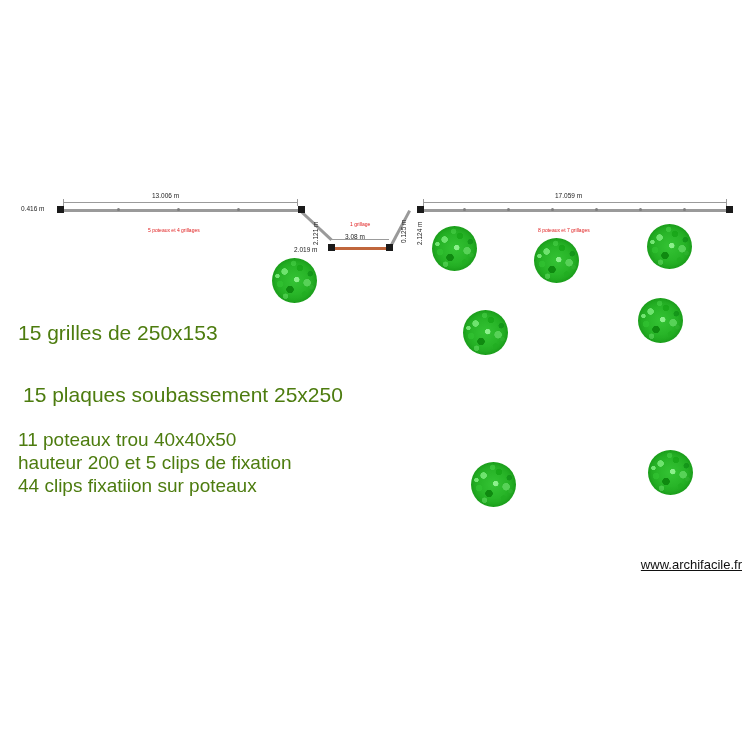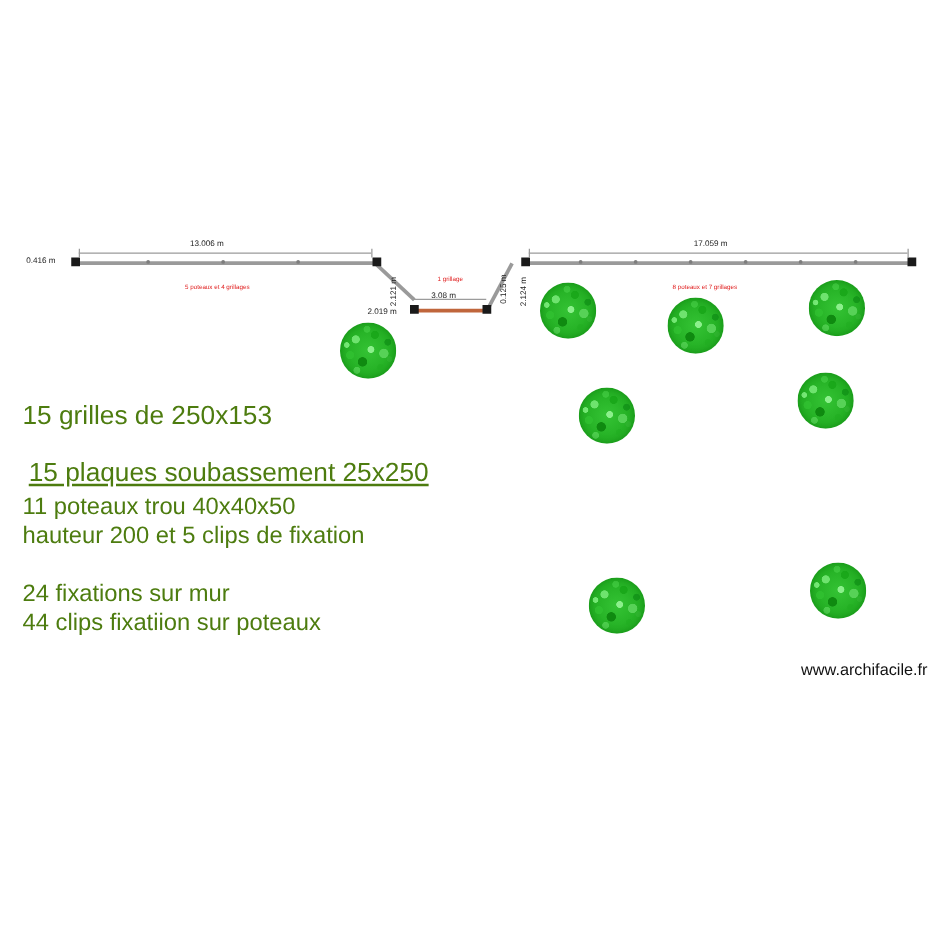--- a/index.html
+++ b/index.html
@@ -175,22 +175,21 @@
   <div class="bush" style="left:432px; top:226px; width:45px; height:45px;"></div>
   <div class="bush" style="left:534px; top:238px; width:45px; height:45px;"></div>
   <div class="bush" style="left:647px; top:224px; width:45px; height:45px;"></div>
   <div class="bush" style="left:463px; top:310px; width:45px; height:45px;"></div>
   <div class="bush" style="left:638px; top:298px; width:45px; height:45px;"></div>
   <div class="bush" style="left:471px; top:462px; width:45px; height:45px;"></div>
   <div class="bush" style="left:648px; top:450px; width:45px; height:45px;"></div>
 
   <div class="notes" style="left:18px; top:318px;">
     <div class="note-line note-big">15 grilles de 250x153</div>
-    <div class="note-line note-big" style="margin-top:16px; margin-left:5px;text-decoration:underline;">15 plaques soubassement 25x250</div>
-    <div class="note-line" style="">11 poteaux trou 40x40x50</div>
+    <div class="note-line note-big" style="margin-top:32px; margin-left:5px;">15 plaques soubassement 25x250</div>
+    <div class="note-line" style="margin-top:18px;">11 poteaux trou 40x40x50</div>
     <div class="note-line">hauteur 200 et 5 clips de fixation</div>
-    <div class="note-line" style="margin-top:24px;">24 fixations sur mur</div>
     <div class="note-line">44 clips fixatiion sur poteaux</div>
   </div>
 
-  <div class="watermark" style="top:528px;">www.archifacile.fr</div>
+  <div class="watermark" style="top:557px;text-decoration:underline;">www.archifacile.fr</div>
 
 </div>
 
 </body></html>

